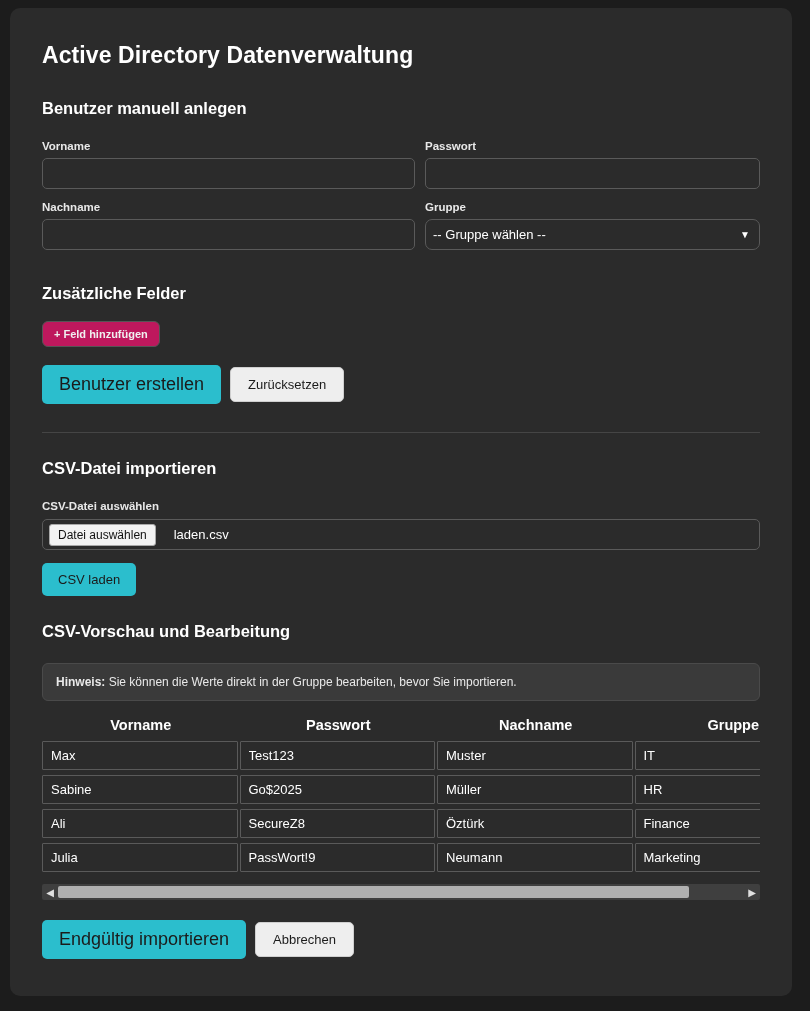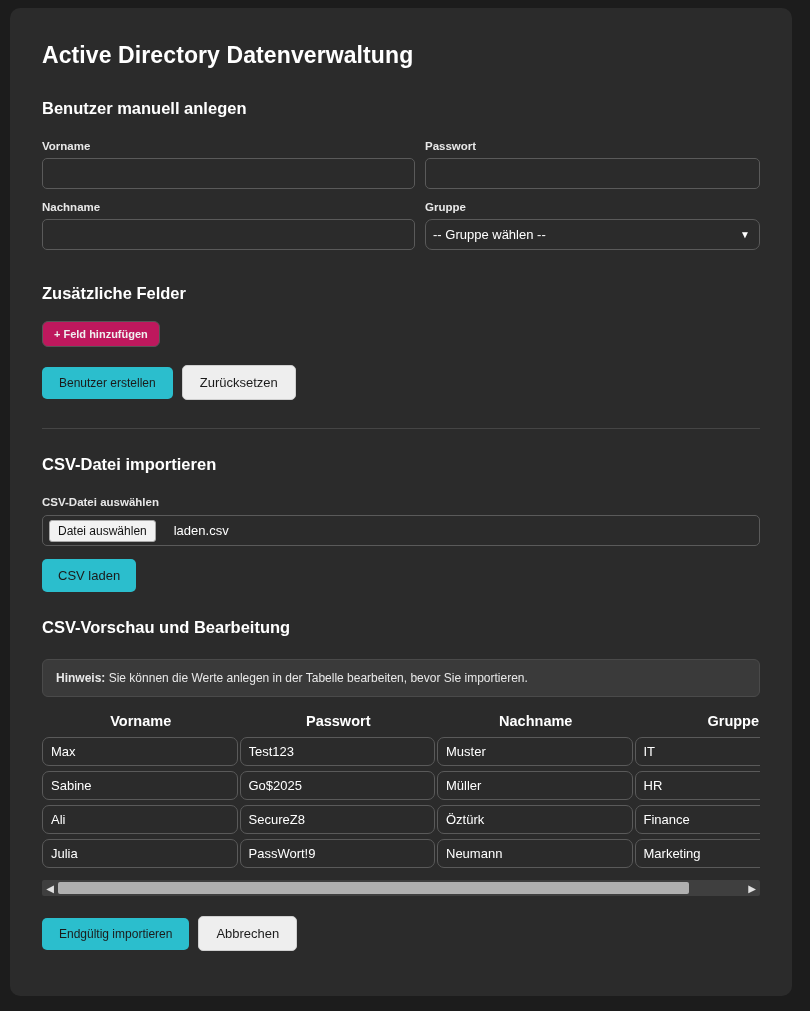--- a/index.html
+++ b/index.html
@@ -119,21 +119,21 @@
     border: 1px solid #555;
     color: #f0f0f0;
     font-size: 11px;
     font-weight: bold;
     padding: 6px 11px;
     border-radius: 6px;
   }
   .btn-primary {
     background: #2bbecd;
     color: #1b1b1b;
-    font-size: 12px;
+    font-size: 18px;
     padding: 9px 17px;
     border: none;
     border-radius: 5px;
   }
   .btn-secondary {
     background: #eeeeee;
     color: #1b1b1b;
     font-size: 13px;
     padding: 9px 17px;
     border: 1px solid #cfcfcf;
@@ -223,21 +223,21 @@
   }
   table.csv-table td {
     padding: 0 2px 5px 0;
   }
   .cell-input {
     width: 100%;
     box-sizing: border-box;
     height: 29px;
     background: #2b2b2b;
     border: 1px solid #5a5a5a;
-    border-radius: 7px;
+    border-radius: 1px;
     color: #ffffff;
     font-size: 13px;
     padding: 0 8px;
     font-family: "Liberation Sans", sans-serif;
     outline: none;
   }
   .hscroll {
     margin-top: 7px;
     height: 16px;
     background: #3f3f3f;
@@ -329,21 +329,21 @@
     <div class="file-input">
       <span class="file-btn">Datei auswählen</span>
       <span class="file-name">laden.csv</span>
     </div>
 
     <button class="btn btn-csv">CSV laden</button>
 
     <h2 class="section-title" style="margin-top:26px;">CSV-Vorschau und Bearbeitung</h2>
 
     <div class="hint">
-      <b>Hinweis:</b><span> Sie können die Werte anlegen in der Tabelle bearbeiten, bevor Sie importieren.</span>
+      <b>Hinweis:</b><span> Sie können die Werte direkt in der Gruppe bearbeiten, bevor Sie importieren.</span>
     </div>
 
     <div class="table-wrap">
       <table class="csv-table">
         <thead>
           <tr>
             <th style="width:196px">Vorname</th>
             <th style="width:196px">Passwort</th>
             <th style="width:196px">Nachname</th>
             <th style="width:196px">Gruppe</th>

